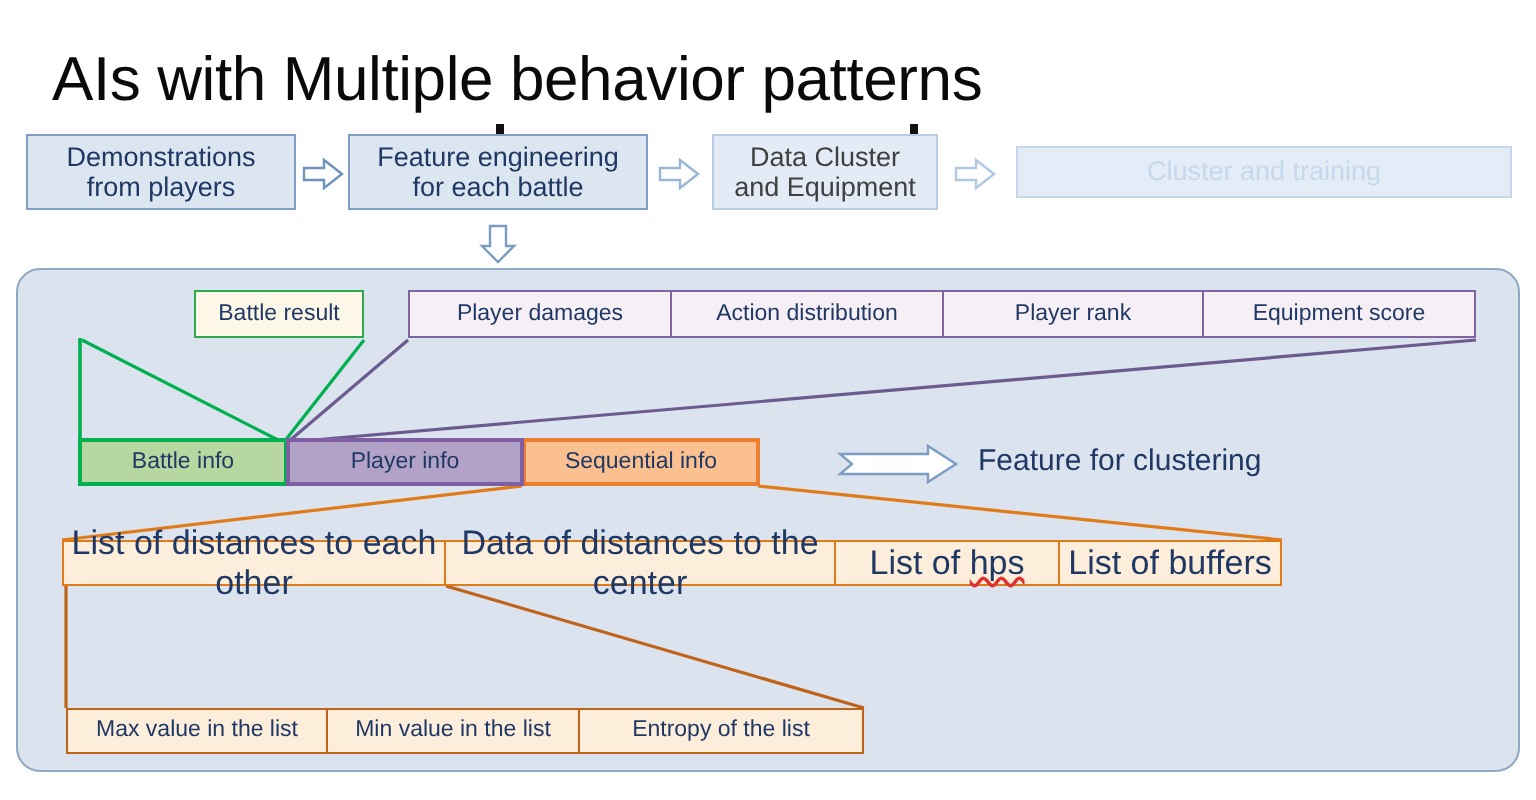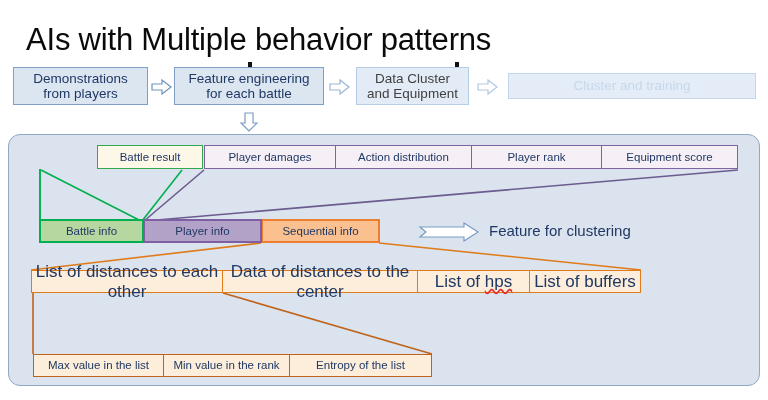--- a/index.html
+++ b/index.html
@@ -164,21 +164,21 @@
     <line x1="204" y1="170" x2="144" y2="221" stroke="#6b5b8e" stroke-width="1.6"></line>
     <line x1="738" y1="170" x2="145" y2="221" stroke="#6b5b8e" stroke-width="1.6"></line>
 
     <line x1="261" y1="243" x2="31" y2="270" stroke="#e07b19" stroke-width="1.6"></line>
     <line x1="379" y1="243" x2="641" y2="270" stroke="#e07b19" stroke-width="1.6"></line>
 
     <line x1="33" y1="293" x2="33" y2="354" stroke="#c0631a" stroke-width="1.6"></line>
     <line x1="223" y1="293" x2="432" y2="354" stroke="#c0631a" stroke-width="1.6"></line>
   </svg>
 
-  <div class="box green-box" style="left:97px;top:145px;width:106px;height:24px;">
+  <div class="box green-box" style="left:97px;top:145px;width:85px;height:24px;">
     <span>Battle result</span>
   </div>
 
   <div class="box purple-box" style="left:204px;top:145px;width:132px;height:24px;">
     <span>Player damages</span>
   </div>
   <div class="box purple-box" style="left:335px;top:145px;width:137px;height:24px;">
     <span>Action distribution</span>
   </div>
   <div class="box purple-box" style="left:471px;top:145px;width:131px;height:24px;">
@@ -215,19 +215,19 @@
     <span>List of <span class="spell">hps</span></span>
   </div>
   <div class="box orange-box" style="left:529px;top:270px;width:112px;height:23px;">
     <span>List of buffers</span>
   </div>
 
   <div class="box orange-box2" style="left:33px;top:354px;width:131px;height:23px;">
     <span>Max value in the list</span>
   </div>
   <div class="box orange-box2" style="left:163px;top:354px;width:127px;height:23px;">
-    <span>Min value in the rank</span>
+    <span>Min value in the list</span>
   </div>
   <div class="box orange-box2" style="left:289px;top:354px;width:143px;height:23px;">
     <span>Entropy of the list</span>
   </div>
 
 </div>
 
 </body></html>

